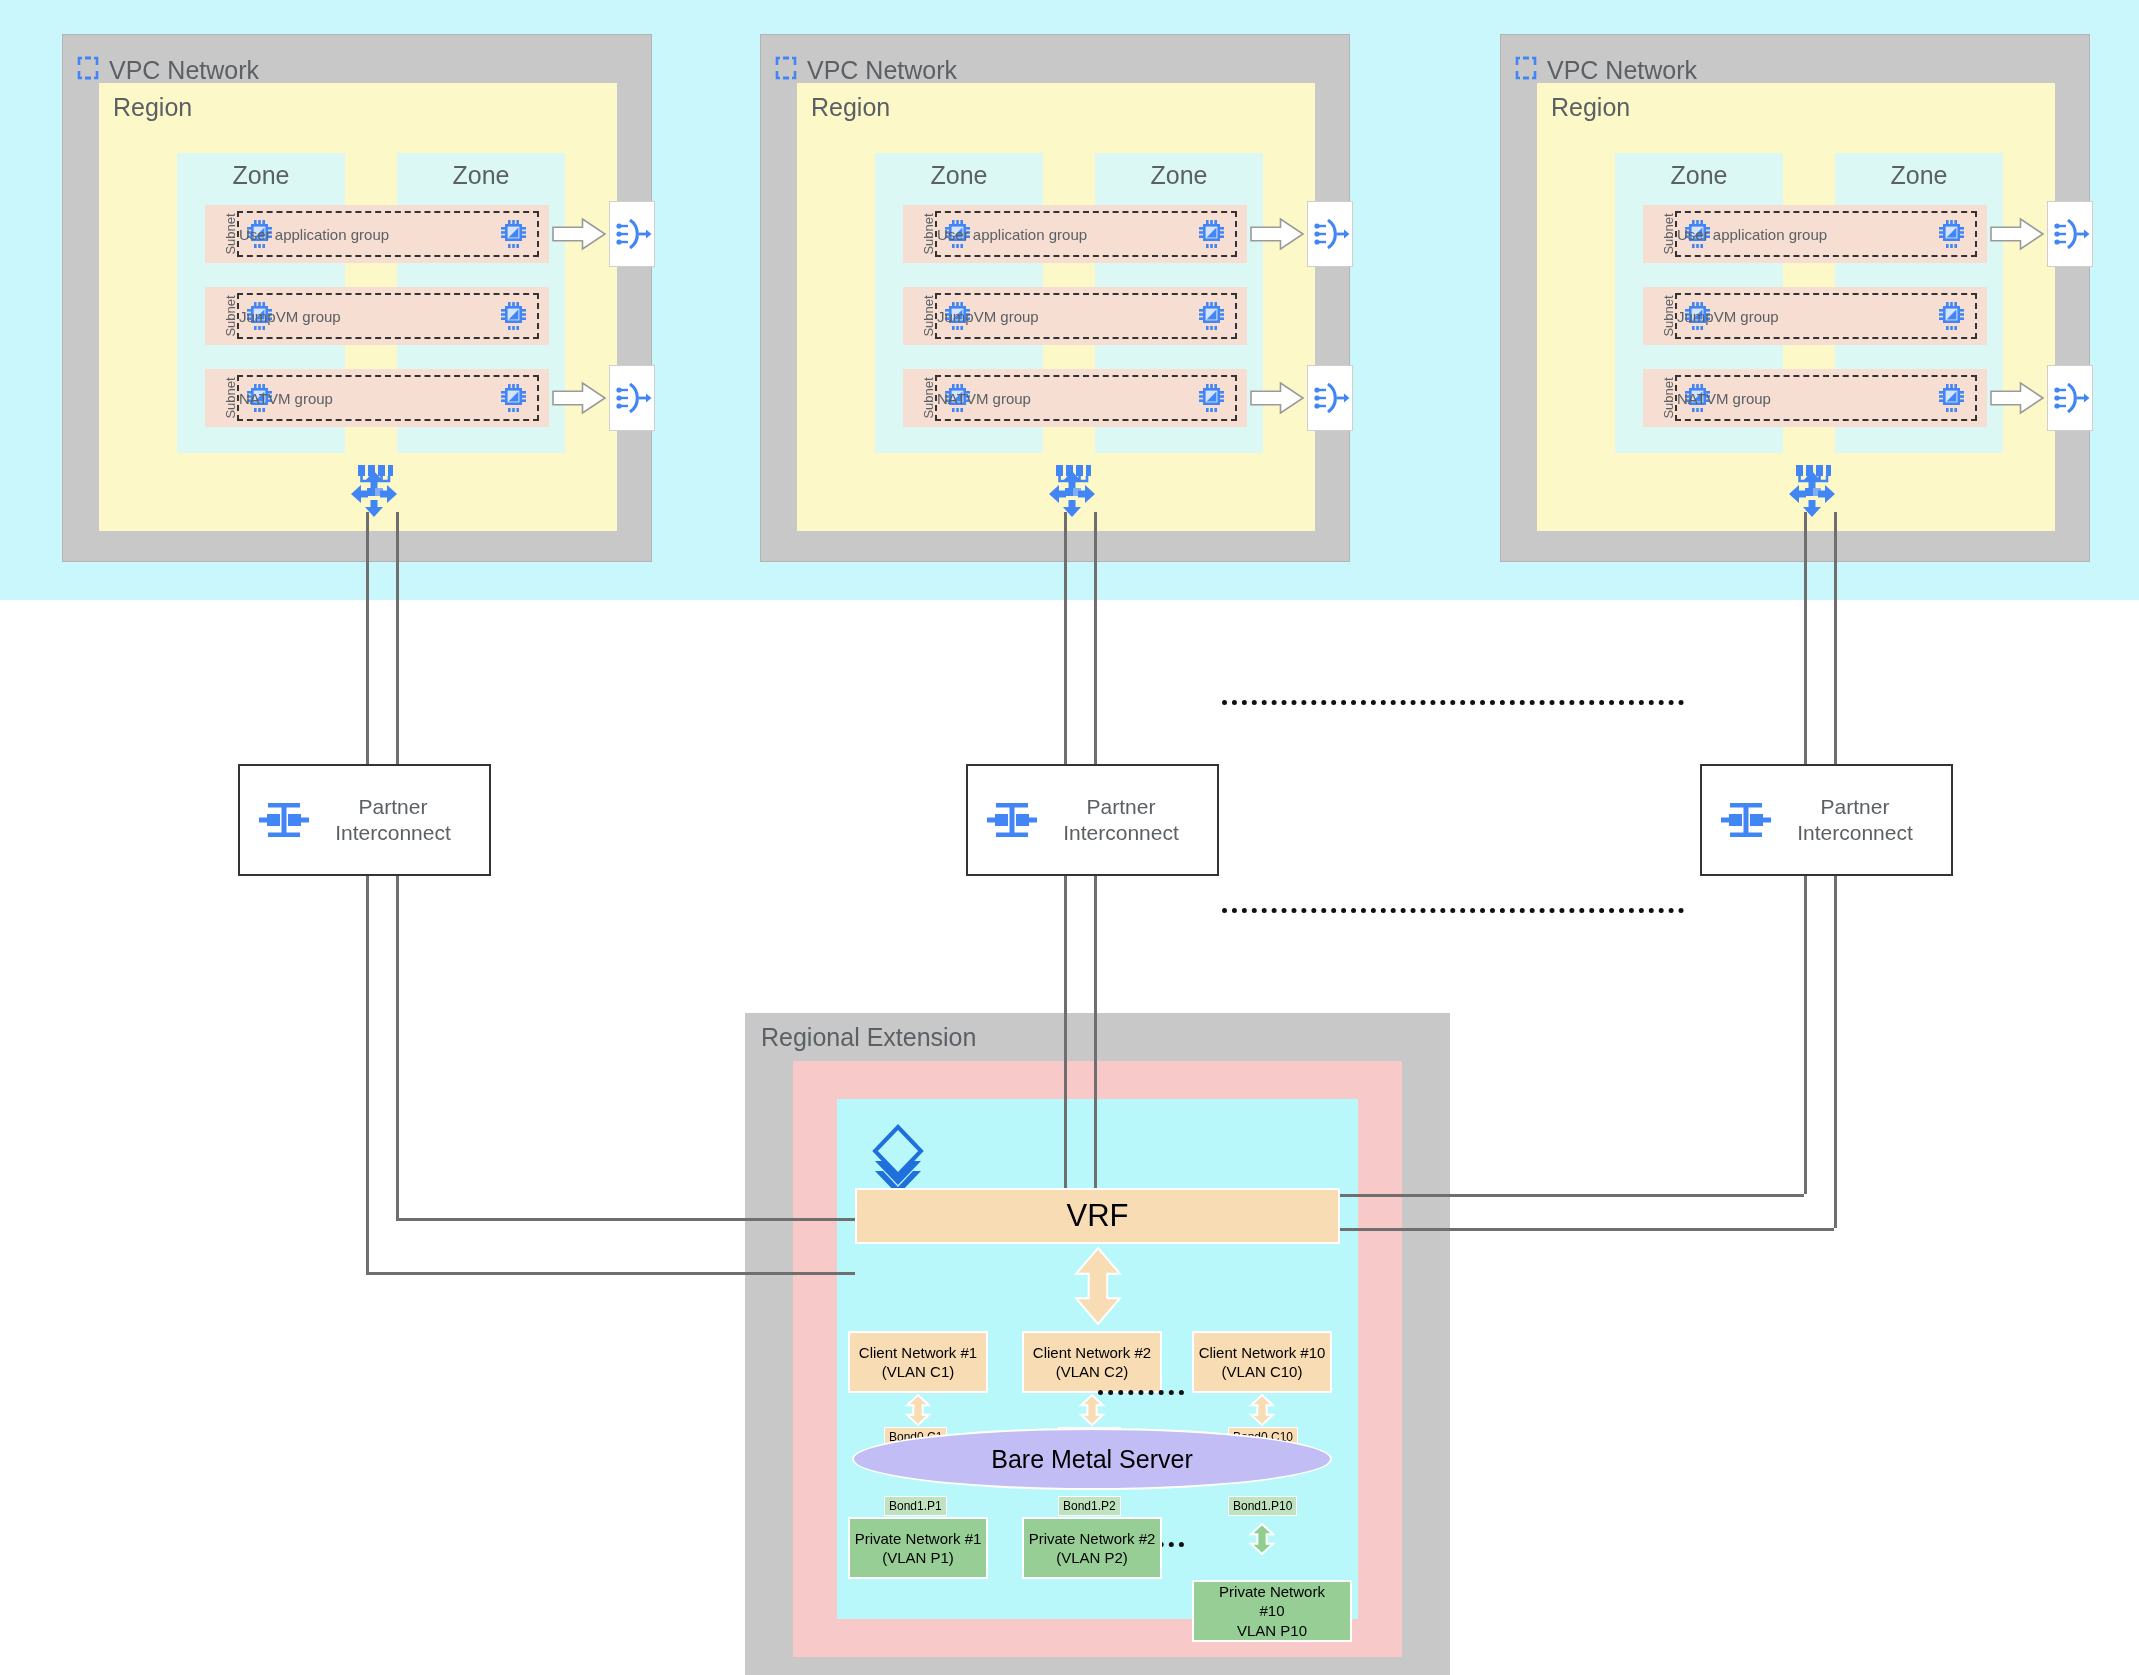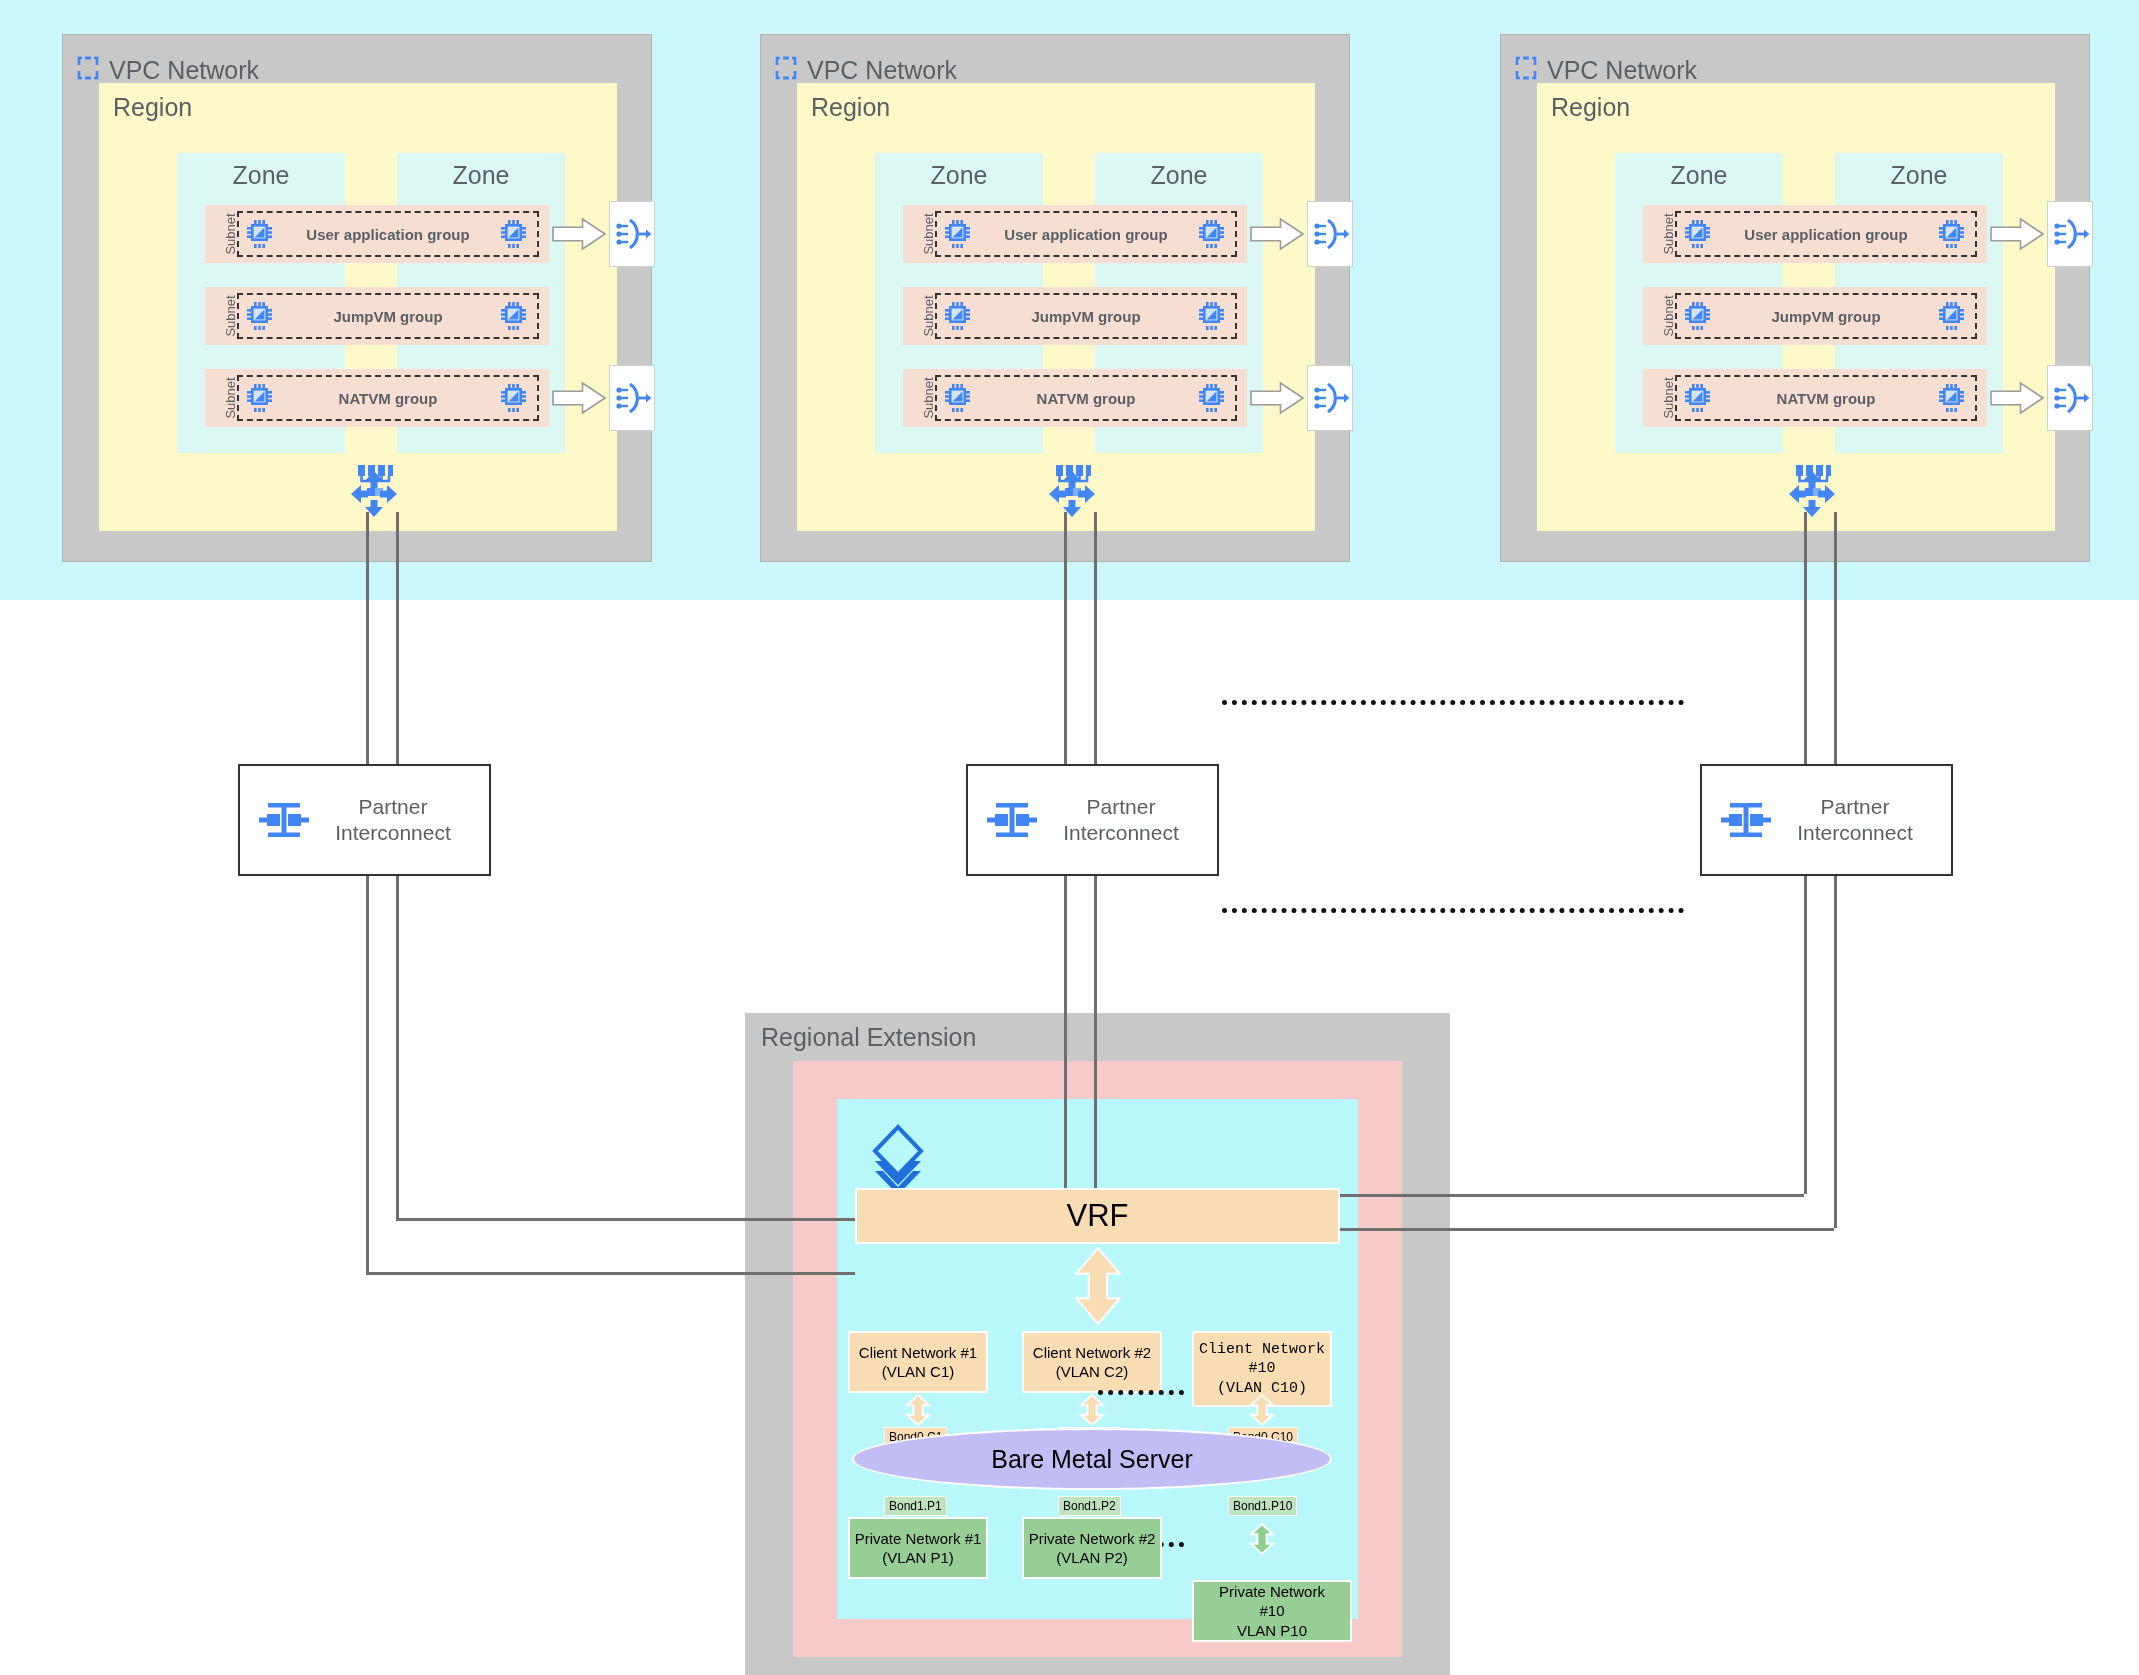--- a/index.html
+++ b/index.html
@@ -18,22 +18,22 @@
   .region-title{position:absolute;left:14px;top:10px;font-size:25px;color:#5b6065;}
   
   .zone{background:#dcf8f5;box-sizing:border-box;}
   .zone-title{position:absolute;width:100%;text-align:center;top:8px;
               font-size:25px;color:#5b6065;}
   
   .subnet{background:#f7ded2;box-sizing:border-box;position:absolute;}
   .subnet-label{position:absolute;left:5px;top:50%;transform:translateY(-50%) rotate(-90deg);
                 font-size:13px;color:#5b6065;white-space:nowrap;}
   .group-box{position:absolute;border:2px dashed #333;box-sizing:border-box;}
-  .group-label{position:absolute;width:100%;text-align:center;top:50%;
-               transform:translateY(-50%);font-size:15px;color:#5b6065;font-weight:bold;}
+  .group-label{position:absolute;width:100%;top:50%;
+               transform:translateY(-50%);font-size:15px;color:#5b6065;}
   .vm{position:absolute;top:50%;transform:translateY(-50%);width:28px;height:28px;}
   
   .natbox{position:absolute;background:#fff;border:1px solid #cfcfcf;box-sizing:border-box;}
   
   .fatarrow{position:absolute;}
   
   .pic{position:absolute;background:#fff;border:2px solid #333;box-sizing:border-box;}
   .pic-text{position:absolute;left:78px;top:50%;transform:translateY(-50%);
             text-align:center;width:150px;font-size:21px;color:#5b6065;line-height:1.25;}
   .pic-icon{position:absolute;left:18px;top:50%;transform:translateY(-50%);
@@ -884,21 +884,21 @@
         <div>Client Network #2</div>
         <div>(VLAN C2)</div>
       </div>
     </div>
     <div class="abs" style="left:1081px;top:1395px;">
       <svg width="22" height="30" viewBox="0 0 22 30">
     <path d="M11 0 L22 10.200000000000001 H15.620000000000001 V19.799999999999997 H22 L11 30 L0 19.799999999999997 H6.38 V10.200000000000001 H0 Z" fill="#f7dcb4" stroke="#ffffff" stroke-width="2"></path>
       </svg>
     </div>
     <div class="bond bond-c" style="left:1058px;top:1427px;">Bond0.C2</div>
-    <div class="cnet" style="left:1192px;top:1331px;width:140px;height:76px;font-family:Liberation Mono, monospace;">
+    <div class="cnet" style="left:1192px;top:1331px;width:140px;height:62px;">
       <div>
         <div>Client Network #10</div>
         <div>(VLAN C10)</div>
       </div>
     </div>
     <div class="abs" style="left:1251px;top:1395px;">
       <svg width="22" height="30" viewBox="0 0 22 30">
     <path d="M11 0 L22 10.200000000000001 H15.620000000000001 V19.799999999999997 H22 L11 30 L0 19.799999999999997 H6.38 V10.200000000000001 H0 Z" fill="#f7dcb4" stroke="#ffffff" stroke-width="2"></path>
       </svg>
     </div>

